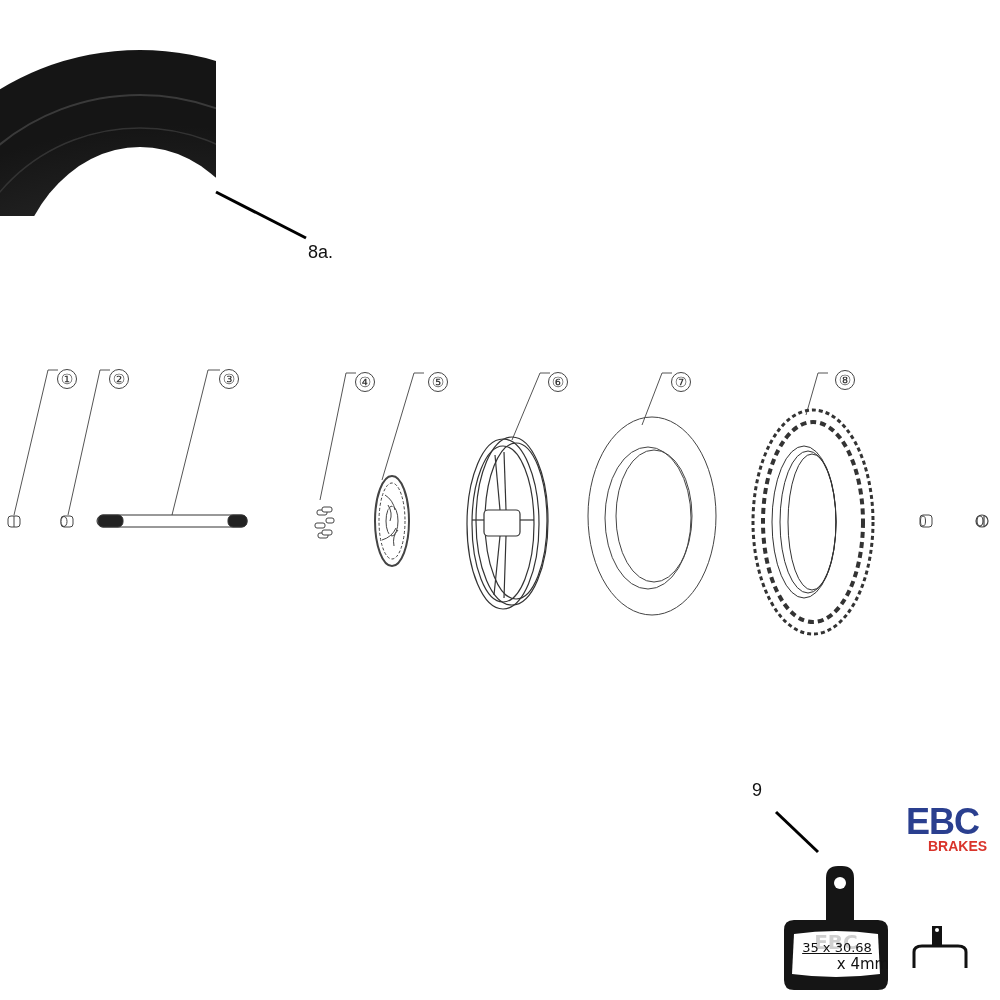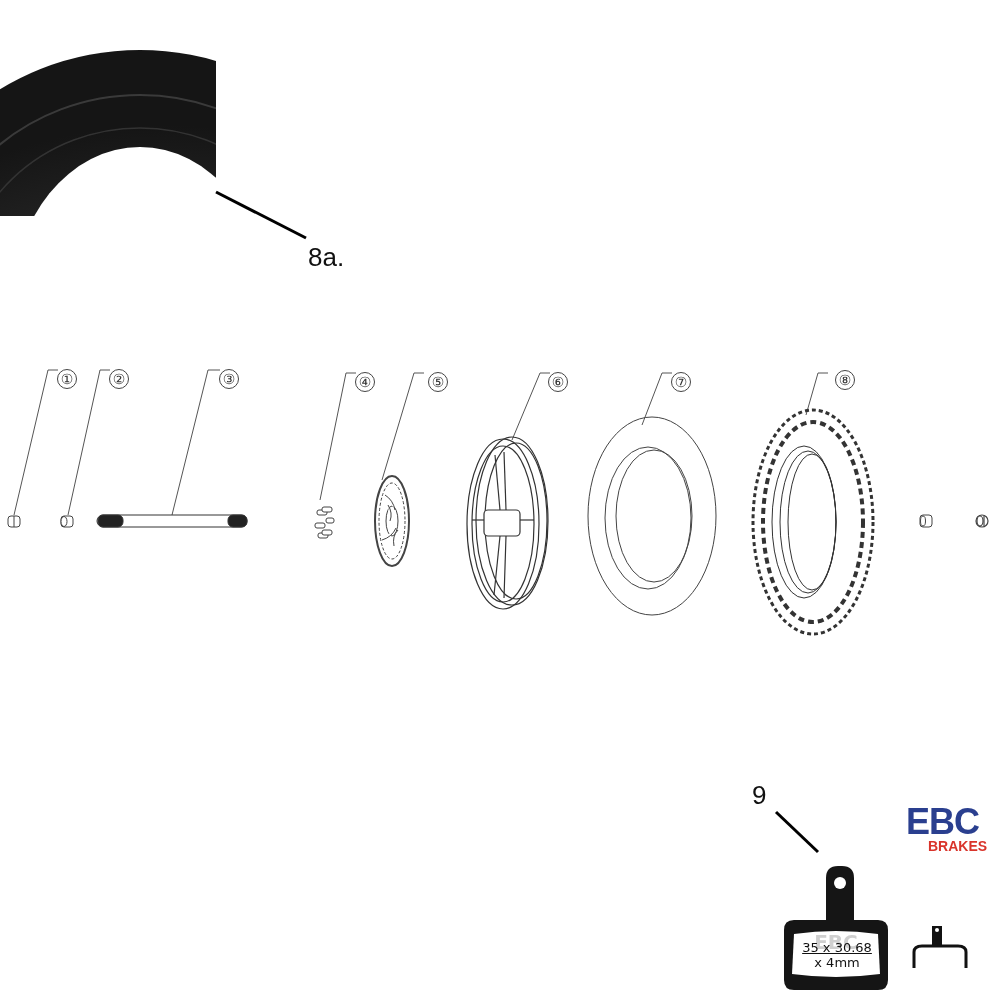--- a/index.html
+++ b/index.html
@@ -1,19 +1,19 @@
 <!DOCTYPE html>
 <html><head>
 <meta charset="utf-8">
 <style>
   html, body { margin:0; padding:0; background:#ffffff; }
   body { width:1000px; height:1000px; position:relative; overflow:hidden; font-family:"DejaVu Sans", sans-serif; }
   .abs { position:absolute; }
   .callout-num { position:absolute; font-family:"DejaVu Serif", serif; font-size:14px; color:#333; width:18px; height:18px; border:1px solid #444; border-radius:50%; text-align:center; line-height:18px; background:#fff; }
-  .label-big { position:absolute; font-family:"Liberation Sans", sans-serif; font-size:26px; color:#111; }
+  .label-big { position:absolute; font-family:"Liberation Sans", sans-serif; font-size:18px; color:#111; }
   .ebc { position:absolute; font-family:"Liberation Sans", sans-serif; font-weight:bold; }
   .pad-text { position:absolute; font-family:"DejaVu Sans", sans-serif; color:#111; text-align:center; }
 </style>
 </head>
 <body>
 
 <svg class="abs" style="left:0;top:0" width="1000" height="1000">
 
   <defs>
     <clipPath id="insetClip">
@@ -140,13 +140,13 @@
 <div class="callout-num" style="left:671px;top:372px;">⑦</div>
 <div class="callout-num" style="left:835px;top:370px;">⑧</div>
 
 <div class="label-big" style="left:752px;top:780px;">9</div>
 
 <div class="ebc" style="left:906px;top:802px;font-size:36px;letter-spacing:-1px;color:#2a3f8f;line-height:40px;">EBC</div>
 <div class="ebc" style="left:928px;top:838px;font-size:14px;color:#d9342b;">BRAKES</div>
 
 <div class="pad-text" style="left:806px;top:930px;width:60px;font-size:20px;font-weight:bold;color:#cfcfcf;">EBC</div>
 <div class="pad-text" style="left:790px;top:940px;width:94px;font-size:13px;text-decoration:underline;">35 x 30.68</div>
-<div class="pad-text" style="left:790px;top:955px;width:94px;font-size:13px;">x 4mm</div>
+<div class="pad-text" style="left:816px;top:955px;width:94px;font-size:15px;">x 4mm</div>
 
 </body></html>

